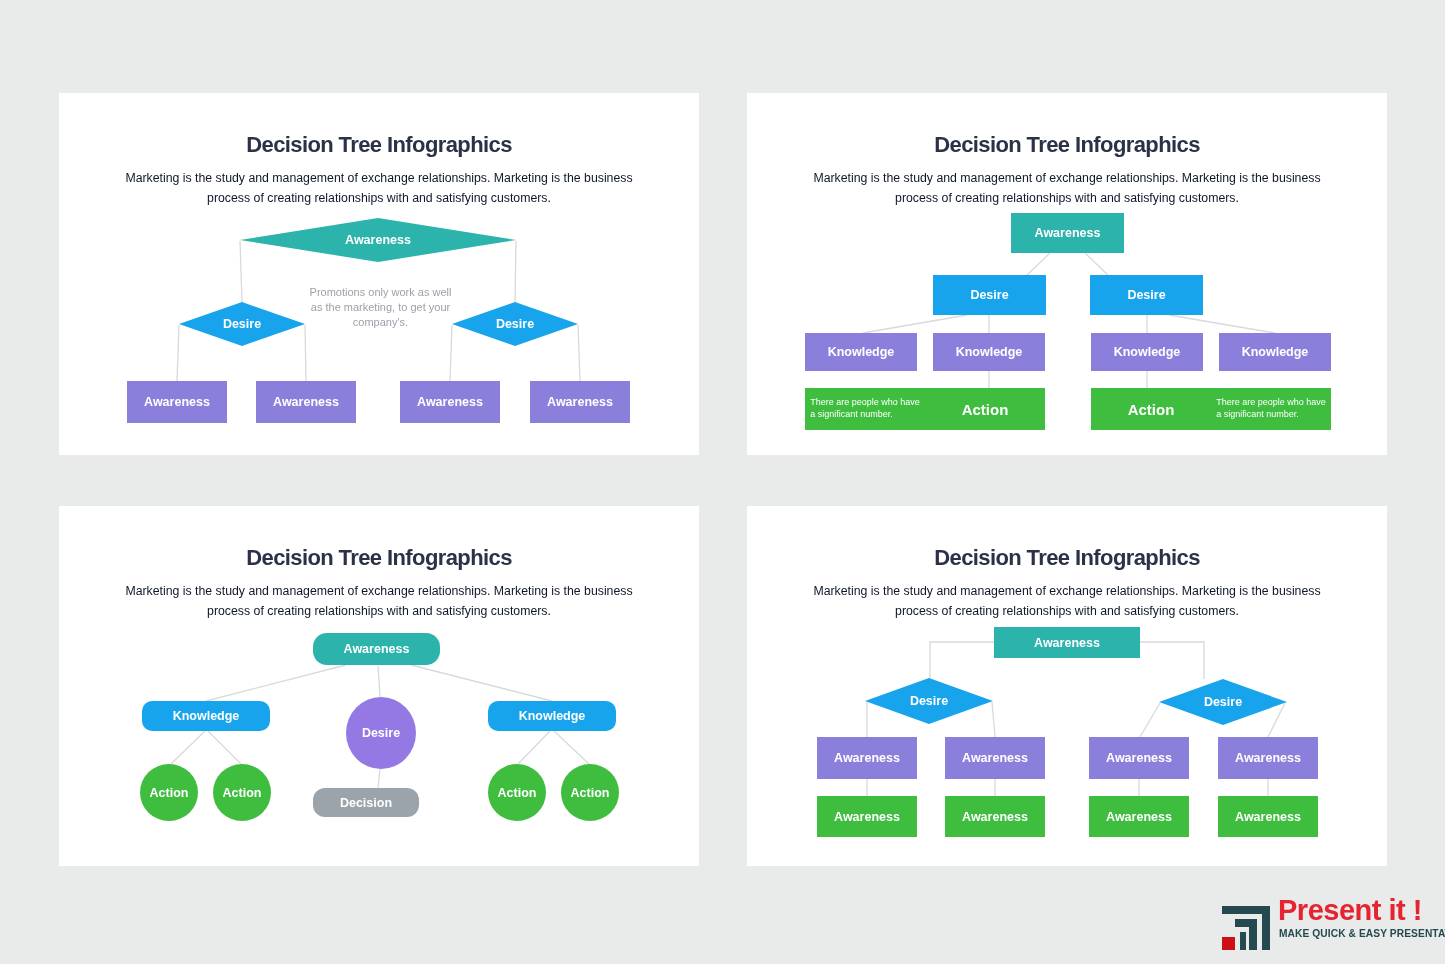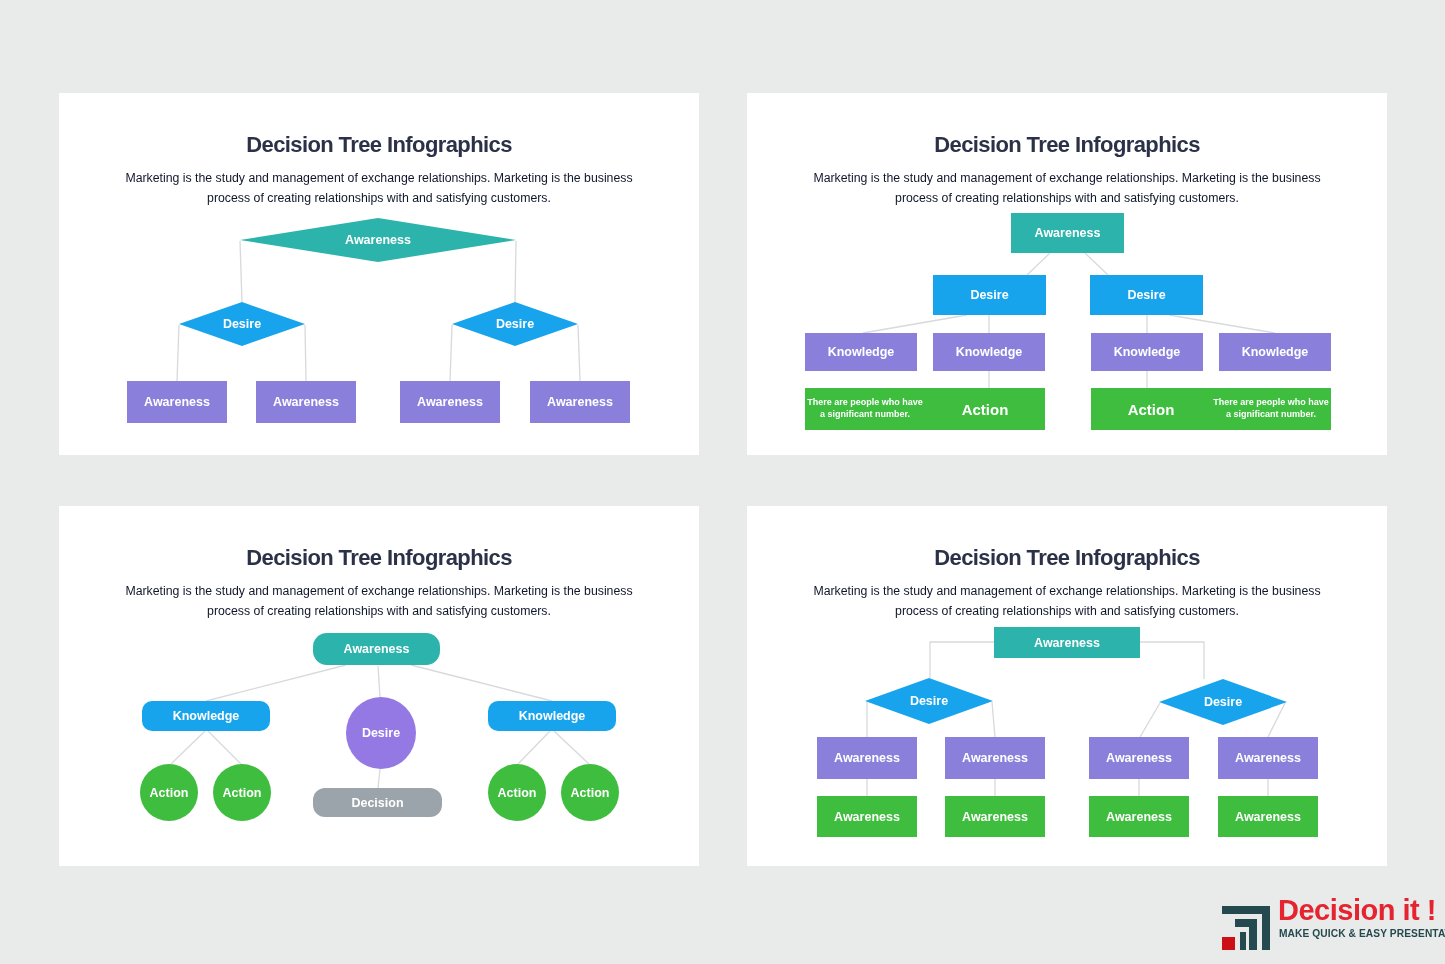--- a/index.html
+++ b/index.html
@@ -22,21 +22,21 @@
   .grayc{background:#9aa4aa;}
   .violet{background:#9478e4;}
   .r14{border-radius:14px;}
   .r10{border-radius:10px;}
   .r12{border-radius:12px;}
   .circle{border-radius:50%;}
   .note{position:absolute;text-align:center;color:#9ba1a8;font-size:11px;
       line-height:1.35;white-space:pre-line;}
   .gbar{position:absolute;display:flex;color:#fff;}
   .gbar .half{flex:1;display:flex;align-items:center;justify-content:center;}
-  .bar-note{font-size:9px;line-height:1.3;font-weight:bold;white-space:pre-line;text-align:center;}
+  .bar-note{font-size:9px;line-height:1.3;font-weight:normal;white-space:pre-line;}
   .bar-action{font-size:15px;font-weight:bold;}
   
   .logo{position:absolute;left:1222px;top:896px;width:210px;height:58px;}
   .logo-icon{position:absolute;left:0;top:10px;}
   .brand{position:absolute;left:56px;top:-2px;font-size:29px;font-weight:bold;
       color:#e52430;letter-spacing:-0.5px;white-space:nowrap;}
   .tagline{position:absolute;left:57px;top:32px;font-size:10.2px;font-weight:bold;
       color:#24494f;letter-spacing:0.1px;white-space:nowrap;}
 </style>
 </head>
@@ -47,20 +47,23 @@
   <p class="card-subtitle">Marketing is the study and management of exchange relationships. Marketing is the business
 process of creating relationships with and satisfying customers.</p>
   <svg class="lines" width="640" height="362">
     <line x1="181" y1="148" x2="183" y2="209"></line>
     <line x1="457" y1="148" x2="456" y2="209"></line>
     <line x1="120" y1="232" x2="118" y2="288"></line>
     <line x1="246" y1="232" x2="247" y2="288"></line>
     <line x1="393" y1="232" x2="391" y2="288"></line>
     <line x1="519" y1="232" x2="521" y2="288"></line>
   </svg>
+  <div class="note" style="left:234px;top:192px;width:175px;">Promotions only work as well
+as the marketing, to get your
+company's.</div>
   <div class="node diamond teal" style="left:181px;top:125px;width:276px;height:44px;">
       <span>Awareness</span>
     </div>
   <div class="node diamond blue" style="left:120px;top:209px;width:126px;height:44px;">
       <span>Desire</span>
     </div>
   <div class="node diamond blue" style="left:393px;top:209px;width:126px;height:44px;">
       <span>Desire</span>
     </div>
   <div class="node purple" style="left:68px;top:288px;width:100px;height:42px;">
@@ -143,21 +146,21 @@
     </div>
   <div class="node blue r10" style="left:83px;top:195px;width:128px;height:30px;">
       <span>Knowledge</span>
     </div>
   <div class="node blue r10" style="left:429px;top:195px;width:128px;height:30px;">
       <span>Knowledge</span>
     </div>
   <div class="node violet circle" style="left:287px;top:191px;width:70px;height:72px;">
       <span>Desire</span>
     </div>
-  <div class="node grayc r12" style="left:254px;top:282px;width:129px;height:29px;">
+  <div class="node grayc r12" style="left:254px;top:282px;width:106px;height:29px;">
       <span>Decision</span>
     </div>
   <div class="node green circle" style="left:81px;top:258px;width:58px;height:57px;">
       <span>Action</span>
     </div>
   <div class="node green circle" style="left:154px;top:258px;width:58px;height:57px;">
       <span>Action</span>
     </div>
   <div class="node green circle" style="left:429px;top:258px;width:58px;height:57px;">
       <span>Action</span>
@@ -218,15 +221,15 @@
     </div>
 </section>
 
 <div class="logo">
   <svg class="logo-icon" width="48" height="44" viewBox="0 0 48 44">
     <path fill="#24494f" d="M0 0 H48 V44 H40 V8 H0 Z"></path>
     <path fill="#24494f" d="M13 13 H35 V44 H27 V21 H13 Z"></path>
     <path fill="#24494f" d="M18 26 H24 V44 H18 Z"></path>
     <rect fill="#cc1016" x="0" y="31" width="13" height="13"></rect>
   </svg>
-  <div class="brand">Decision it !</div>
+  <div class="brand">Present it !</div>
   <div class="tagline">MAKE QUICK &amp; EASY PRESENTATIONS</div>
 </div>
 
 </body></html>

